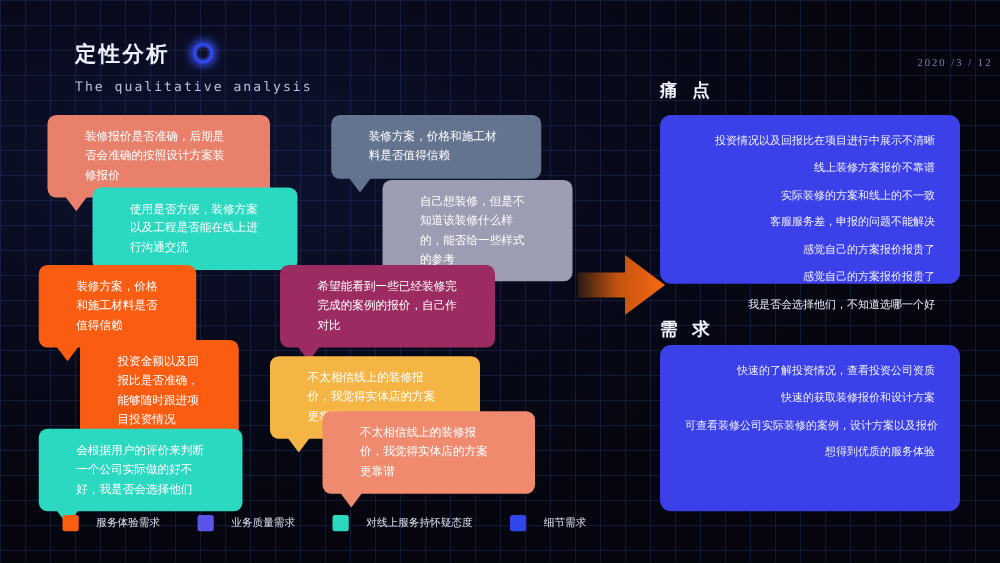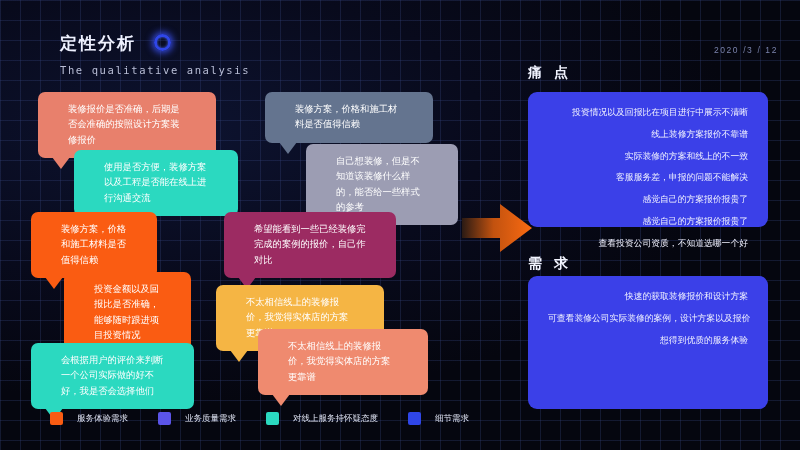--- a/index.html
+++ b/index.html
@@ -30,23 +30,23 @@
     display:inline-block; vertical-align:middle; width:11px; height:11px;
     margin-left:14px; margin-bottom:3px;
     border-radius:50%; border:3px solid #2f46e8;
     box-shadow:0 0 7px 2px rgba(58,80,240,0.95), inset 0 0 3px rgba(80,110,255,0.8);
   }
   #page-subtitle {
     margin-top:9px; color:#b9bed6; font-size:10.5px; letter-spacing:1.6px;
     font-family:"DejaVu Sans Mono","Liberation Mono",monospace;
   }
   #date-stamp {
-    position:absolute; right:22px; top:45px;
+    position:absolute; right:6px; top:45px;
     color:#7b84ad; font-size:8.5px; letter-spacing:1.6px;
-    font-family:Liberation Sans, sans-serif;
+    font-family:Liberation Serif, serif;
   }
 
   
   .bubble {
     position:absolute;
     border-radius:7px;
     color:#ffffff;
     font-size:9.3px;
     line-height:1.65;
     padding:10px 30px;
@@ -129,24 +129,25 @@
 
   <div id="panels-layer">
       <div class="panel-heading" style="left: 528px; top: 64px;">痛 点</div>
       <div class="panel" style="left: 528px; top: 92px; width: 240px; height: 135px; background: rgb(59, 64, 232);">
         <div class="panel-line">投资情况以及回报比在项目进行中展示不清晰</div>
         <div class="panel-line">线上装修方案报价不靠谱</div>
         <div class="panel-line">实际装修的方案和线上的不一致</div>
         <div class="panel-line">客服服务差，申报的问题不能解决</div>
         <div class="panel-line">感觉自己的方案报价报贵了</div>
         <div class="panel-line">感觉自己的方案报价报贵了</div>
-        <div class="panel-line">查看投资公司资质，不知道选哪一个好</div>
+        <div class="panel-line">我是否会选择他们，不知道选哪一个好</div>
       </div>
       <div class="panel-heading" style="left: 528px; top: 255px;">需 求</div>
       <div class="panel" style="left: 528px; top: 276px; width: 240px; height: 133px; background: rgb(59, 64, 232);">
+        <div class="panel-line">快速的了解投资情况，查看投资公司资质</div>
         <div class="panel-line">快速的获取装修报价和设计方案</div>
         <div class="panel-line">可查看装修公司实际装修的案例，设计方案以及报价</div>
         <div class="panel-line">想得到优质的服务体验</div>
       </div>
     </div>
 
   <div id="legend">
       <div class="legend-item">
         <span class="legend-swatch" style="background: rgb(250, 92, 18);"></span>
         <span class="legend-label">服务体验需求</span>

